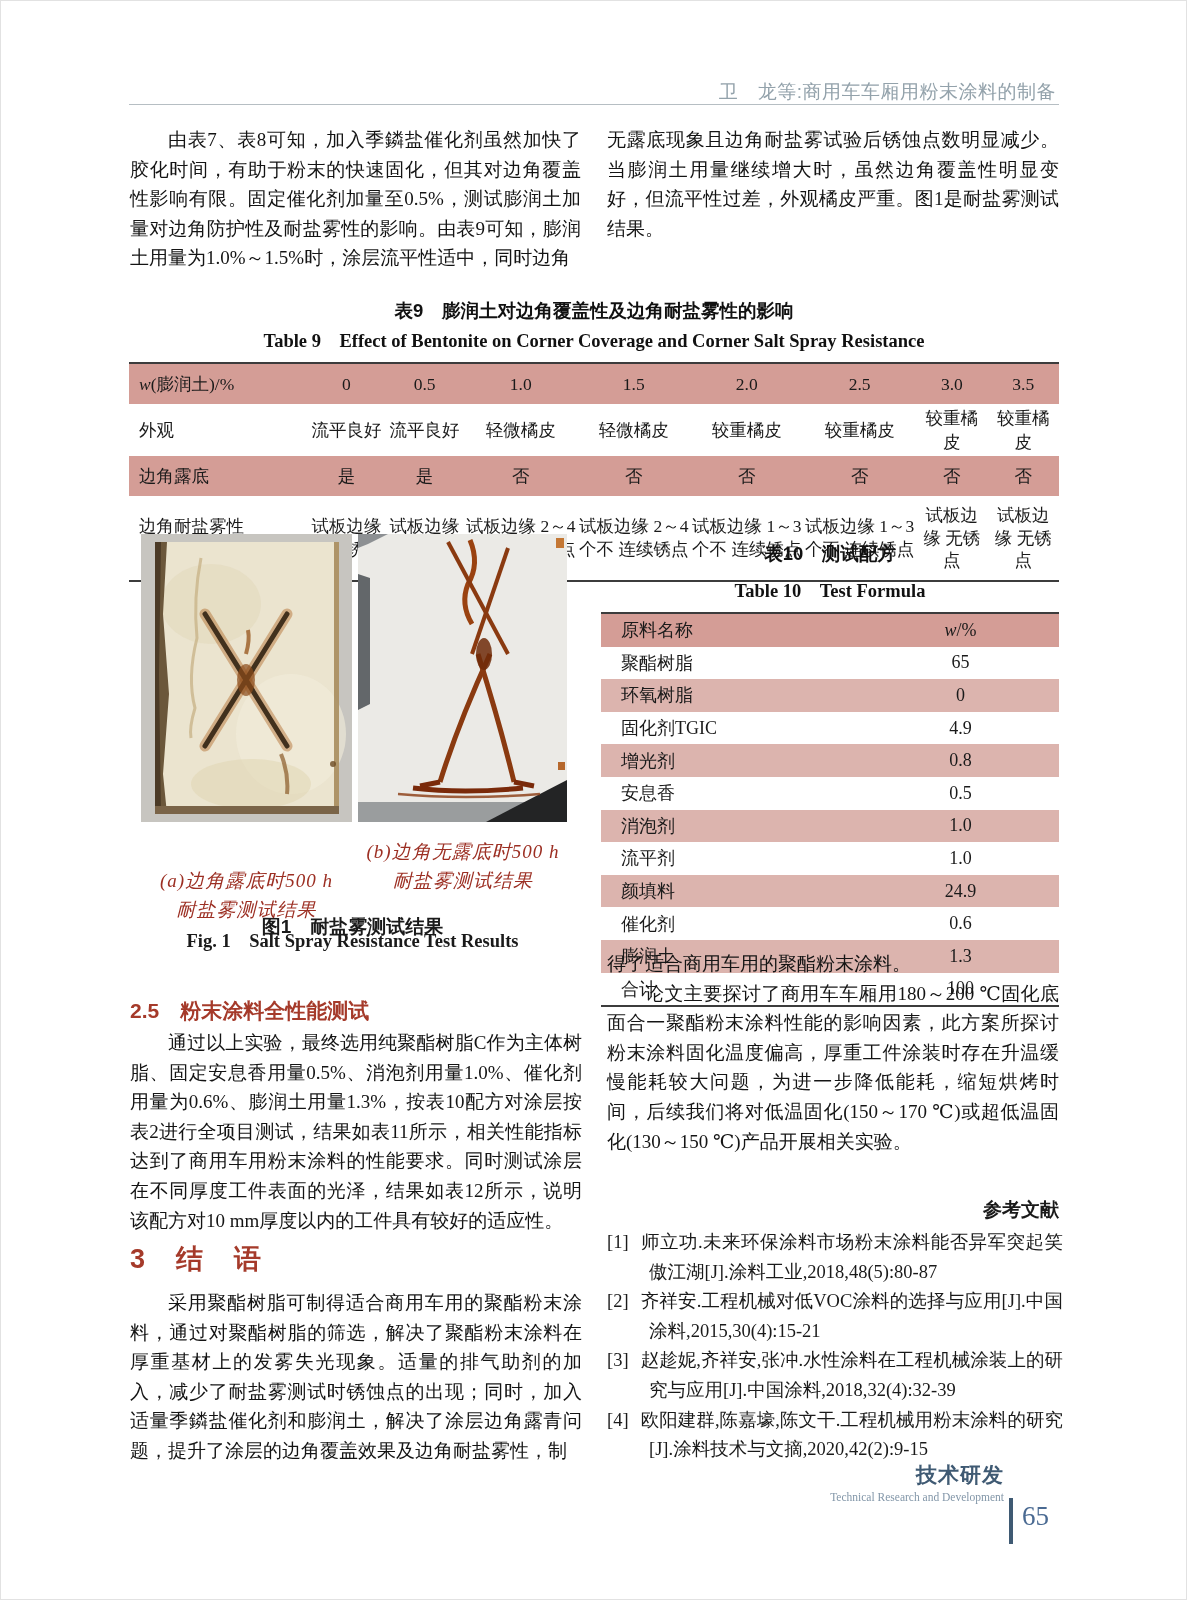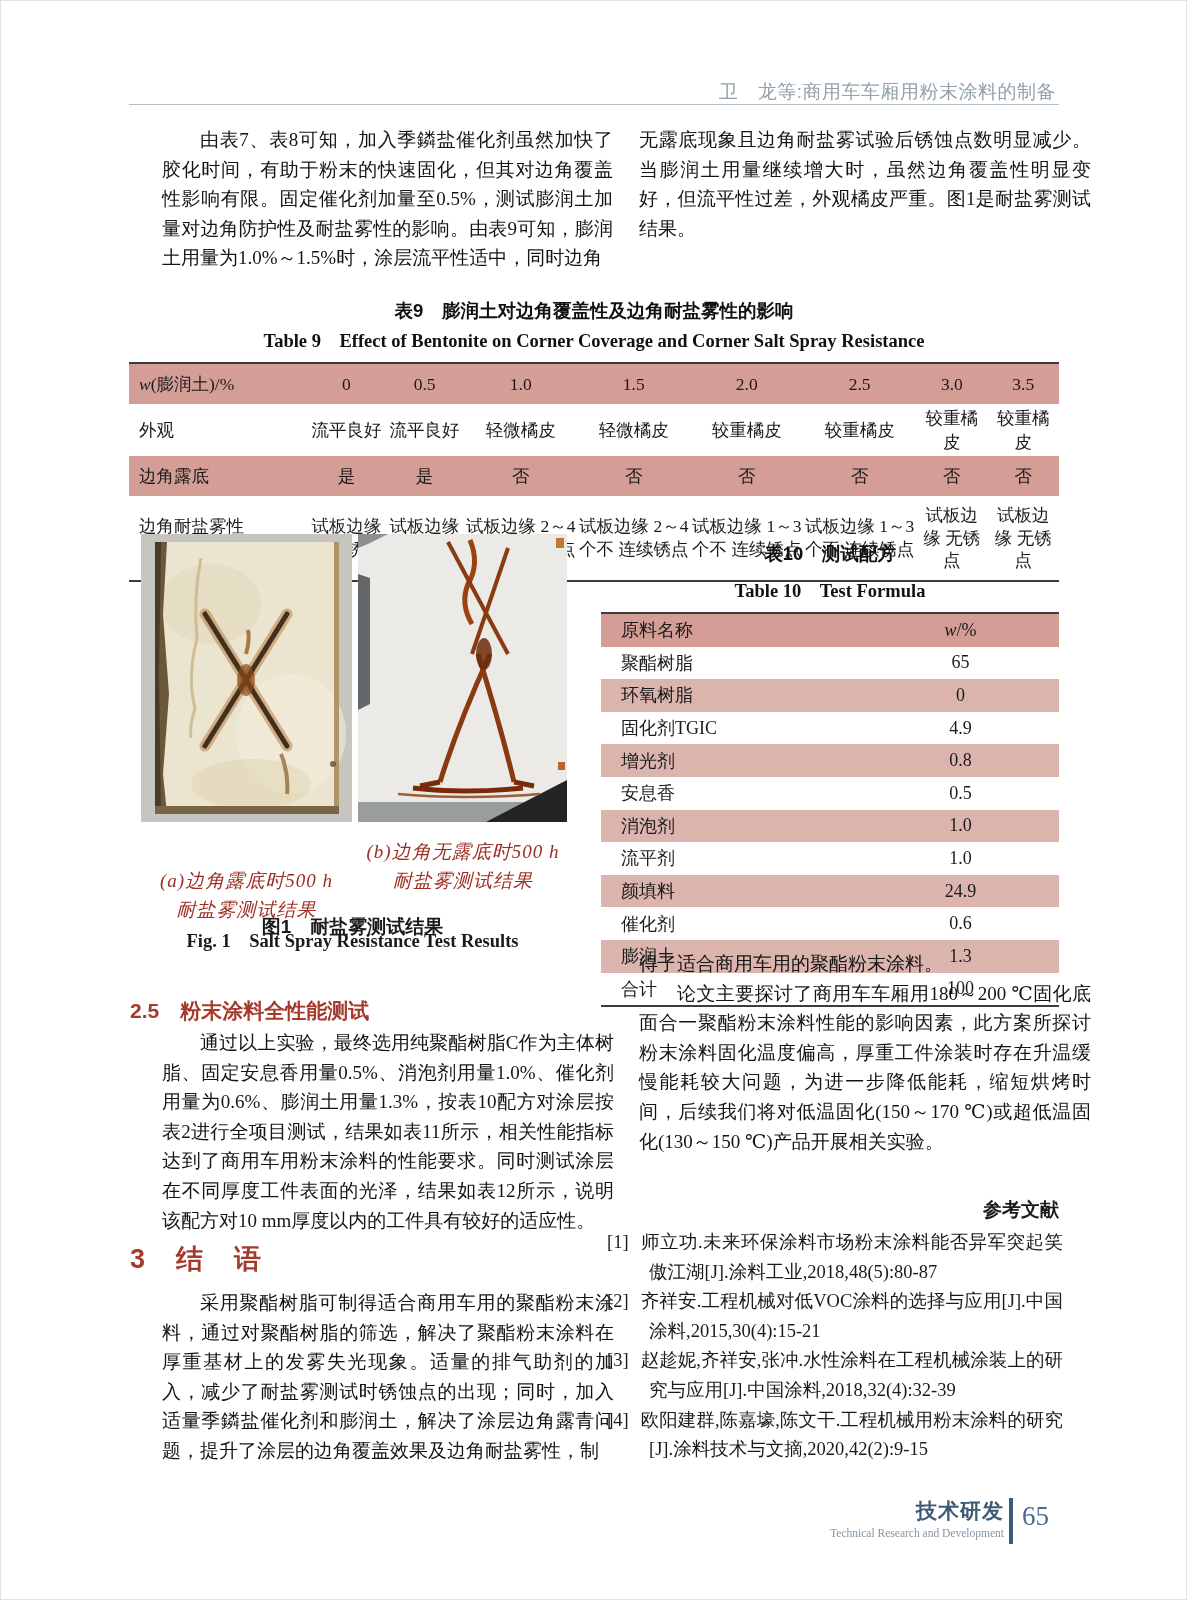--- a/index.html
+++ b/index.html
@@ -7,21 +7,21 @@
     position:relative;width:1187px;height:1600px;background:#ffffff;
     font-family:"Liberation Serif","DejaVu Serif",serif;color:#1a1a1a;
     border:1px solid #e2e2e2;box-sizing:border-box;overflow:hidden;
   }
   .sans{font-family:"Liberation Sans","DejaVu Sans",sans-serif;}
   .abs{position:absolute;}
   
   #running-title{top:78px;right:130px;color:#93a2ab;font-size:19px;letter-spacing:.5px;}
   #header-rule{top:103px;left:128px;width:930px;height:1px;background:#b6bec3;}
   
-  .bodytext{font-size:19px;line-height:29.6px;text-align:justify;color:#141414;margin-left:32px;}
+  .bodytext{font-size:19px;line-height:29.6px;text-align:justify;color:#141414;}
   .indent{text-indent:2em;}
   #p-left-1{top:124px;left:129px;width:451px;}
   #p-right-1{top:124px;left:606px;width:452px;}
   
   .tbl-title-cn{font-weight:bold;font-size:18.5px;text-align:center;color:#111;}
   .tbl-title-en{font-weight:bold;font-size:18.5px;text-align:center;color:#111;}
   
   #table9-wrap{top:297px;left:128px;width:930px;}
   #table9-wrap .tbl-title-cn{margin-bottom:5px;}
   #table9-wrap .tbl-title-en{margin-bottom:9px;}
@@ -62,21 +62,21 @@
   
   #p-right-2{top:948px;left:606px;width:452px;}
   #p-right-2 p{margin:0;}
   
   #refs-heading{top:1196px;left:606px;width:452px;text-align:right;font-weight:bold;font-size:19px;}
   #refs-list{top:1227px;left:606px;width:456px;}
   #refs-list p{margin:0;font-size:18.5px;line-height:29.6px;text-align:justify;
     padding-left:42px;text-indent:-42px;}
   #refs-list .marker{margin-right:12px;}
   
-  #footer-block{top:1496px;right:182px;text-align:right;}
+  #footer-block{top:1460px;right:182px;text-align:right;}
   #footer-cn{font-weight:bold;font-size:21px;color:#3f5a73;letter-spacing:1px;}
   #footer-en{font-size:11.5px;color:#8296a8;margin-top:2px;}
   #footer-bar{top:1497px;left:1008px;width:4px;height:46px;background:#3f5a73;}
   #page-number{top:1500px;left:1021px;font-size:27px;color:#4a6a92;}
 </style>
 </head>
 <body>
 
 <div id="page">
 

